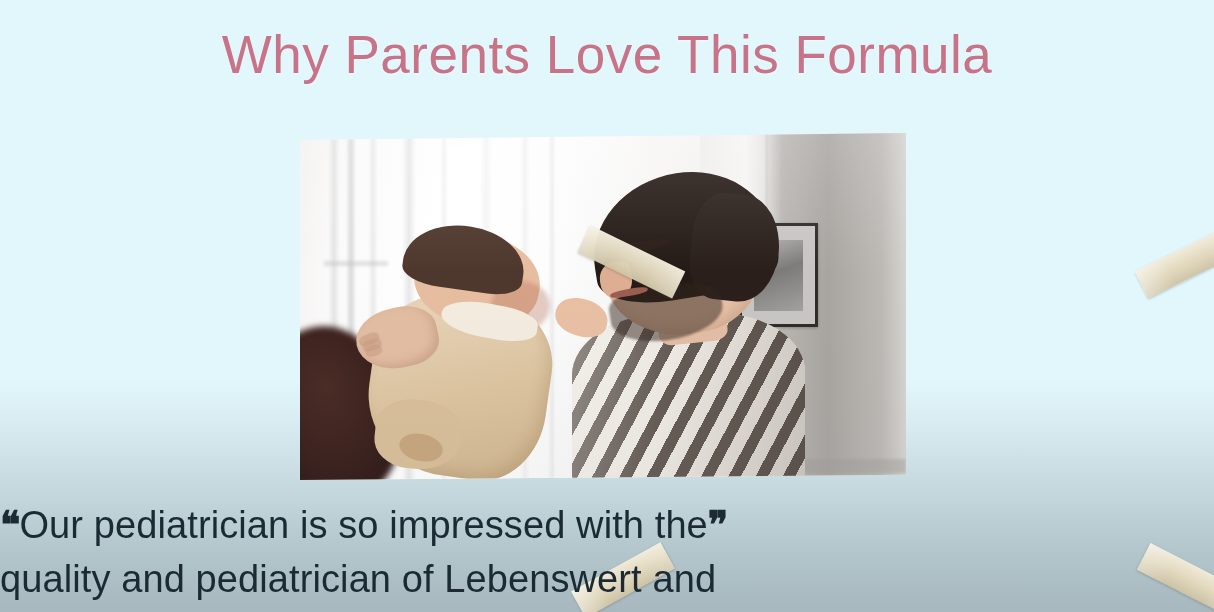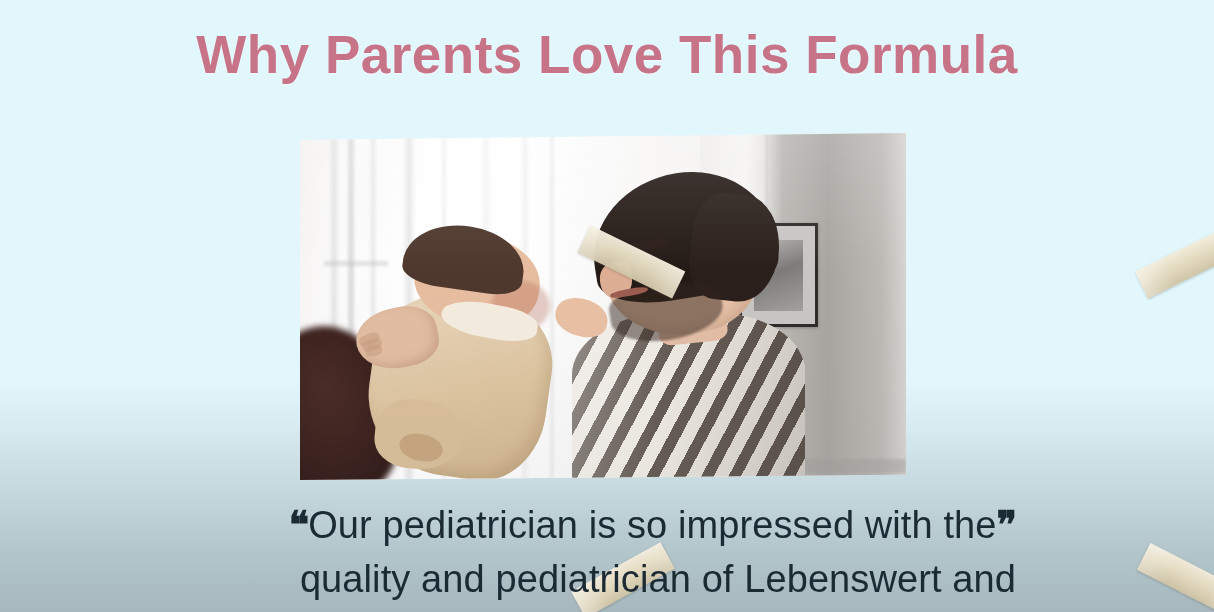--- a/index.html
+++ b/index.html
@@ -22,21 +22,21 @@
       #a7b8be 100%);
     overflow:hidden;
   }
 
   
   #title {
     position:absolute;
     top:24px; left:0; width:1214px;
     text-align:center;
     font-size:53px;
-    font-weight:700;
+    font-weight:400;
     letter-spacing:0.5px;
     color:#c87488;
     white-space:nowrap;
     text-shadow:0 1px 2px rgba(255,255,255,0.55);
   }
 
   
   #photo-frame {
     position:absolute;
     left:300px; top:133px;
@@ -322,21 +322,21 @@
   }
   #tape-tl { left:279px; top:114px;  width:105px; height:30px; transform:rotate(26deg);  }
   #tape-tr { left:836px; top:114px;  width:105px; height:30px; transform:rotate(-26deg); }
   #tape-bl { left:272px; top:432px;  width:102px; height:30px; transform:rotate(-29deg); }
   #tape-br { left:838px; top:432px;  width:104px; height:30px; transform:rotate(27deg);  }
 
   
   #quote {
     position:absolute;
     left:0; top:498px; width:1016px;
-    text-align:right;
+    text-align:left;
     color:#1b2a33;
     font-size:38px;
     font-weight:400;
     line-height:54px;
     letter-spacing:0.1px;
     white-space:nowrap;
   }
   .qmark {
     font-size:38px;
     font-weight:700;

